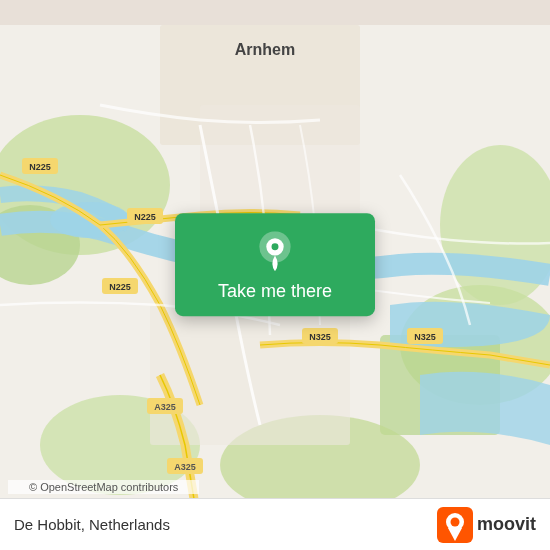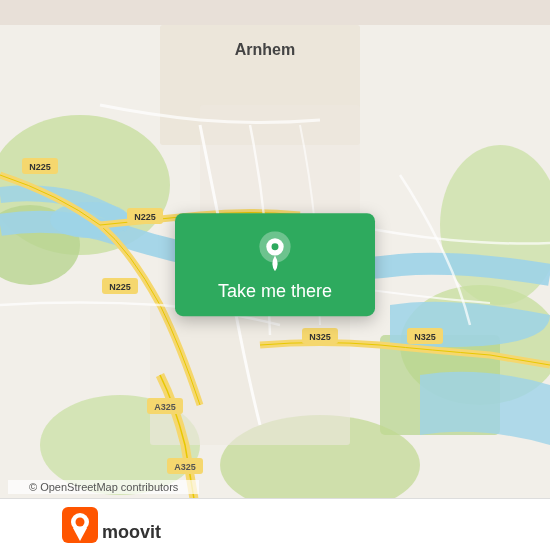--- a/index.html
+++ b/index.html
@@ -54,21 +54,21 @@
       font-size: 11px;
       color: #555;
       background: rgba(255,255,255,0.7);
       padding: 1px 21px;
       z-index: 10;
     }
 
     
     #moovit-logo {
       display: flex;
-      align-items: flex-end;
+      align-items: center;
       gap: 4px;
       padding-left: 48px;
     }
 
     #moovit-icon {
       width: 36px;
       height: 36px;
     }
 
     #moovit-text {
@@ -194,20 +194,21 @@
       <circle cx="20" cy="18" r="4" fill="#2eaa5e"></circle>
     </svg>
     <span id="take-me-there">Take me there</span>
   </div>
 
   <div id="copyright">
     <span>© OpenStreetMap contributors</span>
   </div>
 
   <div id="bottom-bar">
+    <span id="location-name">De Hobbit, Netherlands</span>
     <div id="moovit-logo">
 
       <svg id="moovit-icon" viewBox="0 0 36 36" xmlns="http://www.w3.org/2000/svg">
         <rect width="36" height="36" rx="6" fill="#ff5500"></rect>
 
         <ellipse cx="18" cy="15" rx="9" ry="9" fill="white"></ellipse>
         <polygon points="11,21 18,34 25,21" fill="white"></polygon>
         <circle cx="18" cy="15" r="4.5" fill="#ff5500"></circle>
       </svg>
       <span id="moovit-text">moovit</span>

